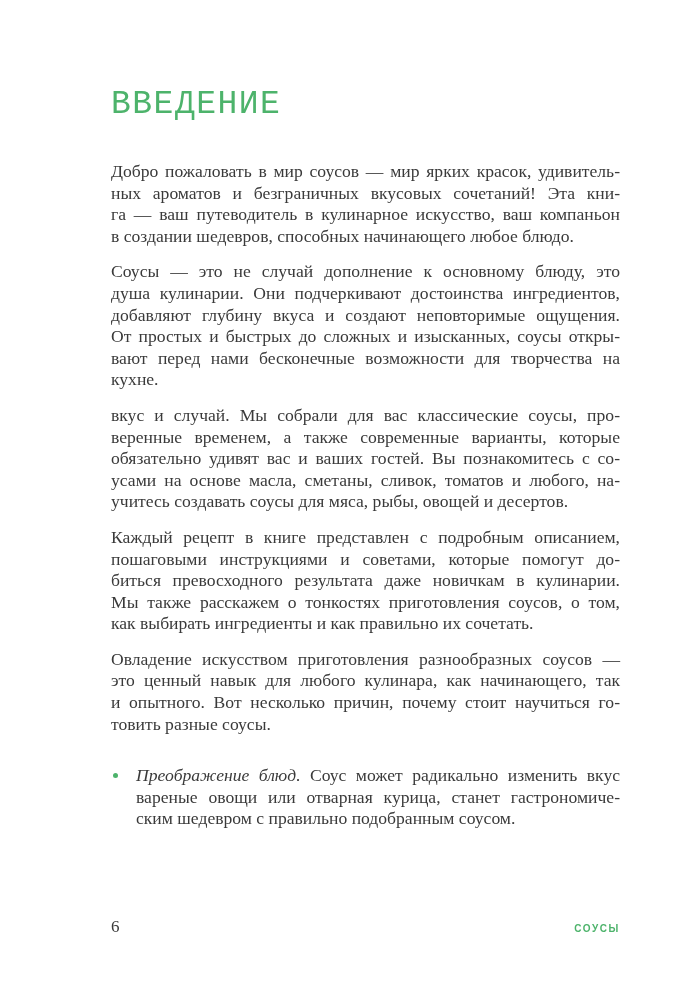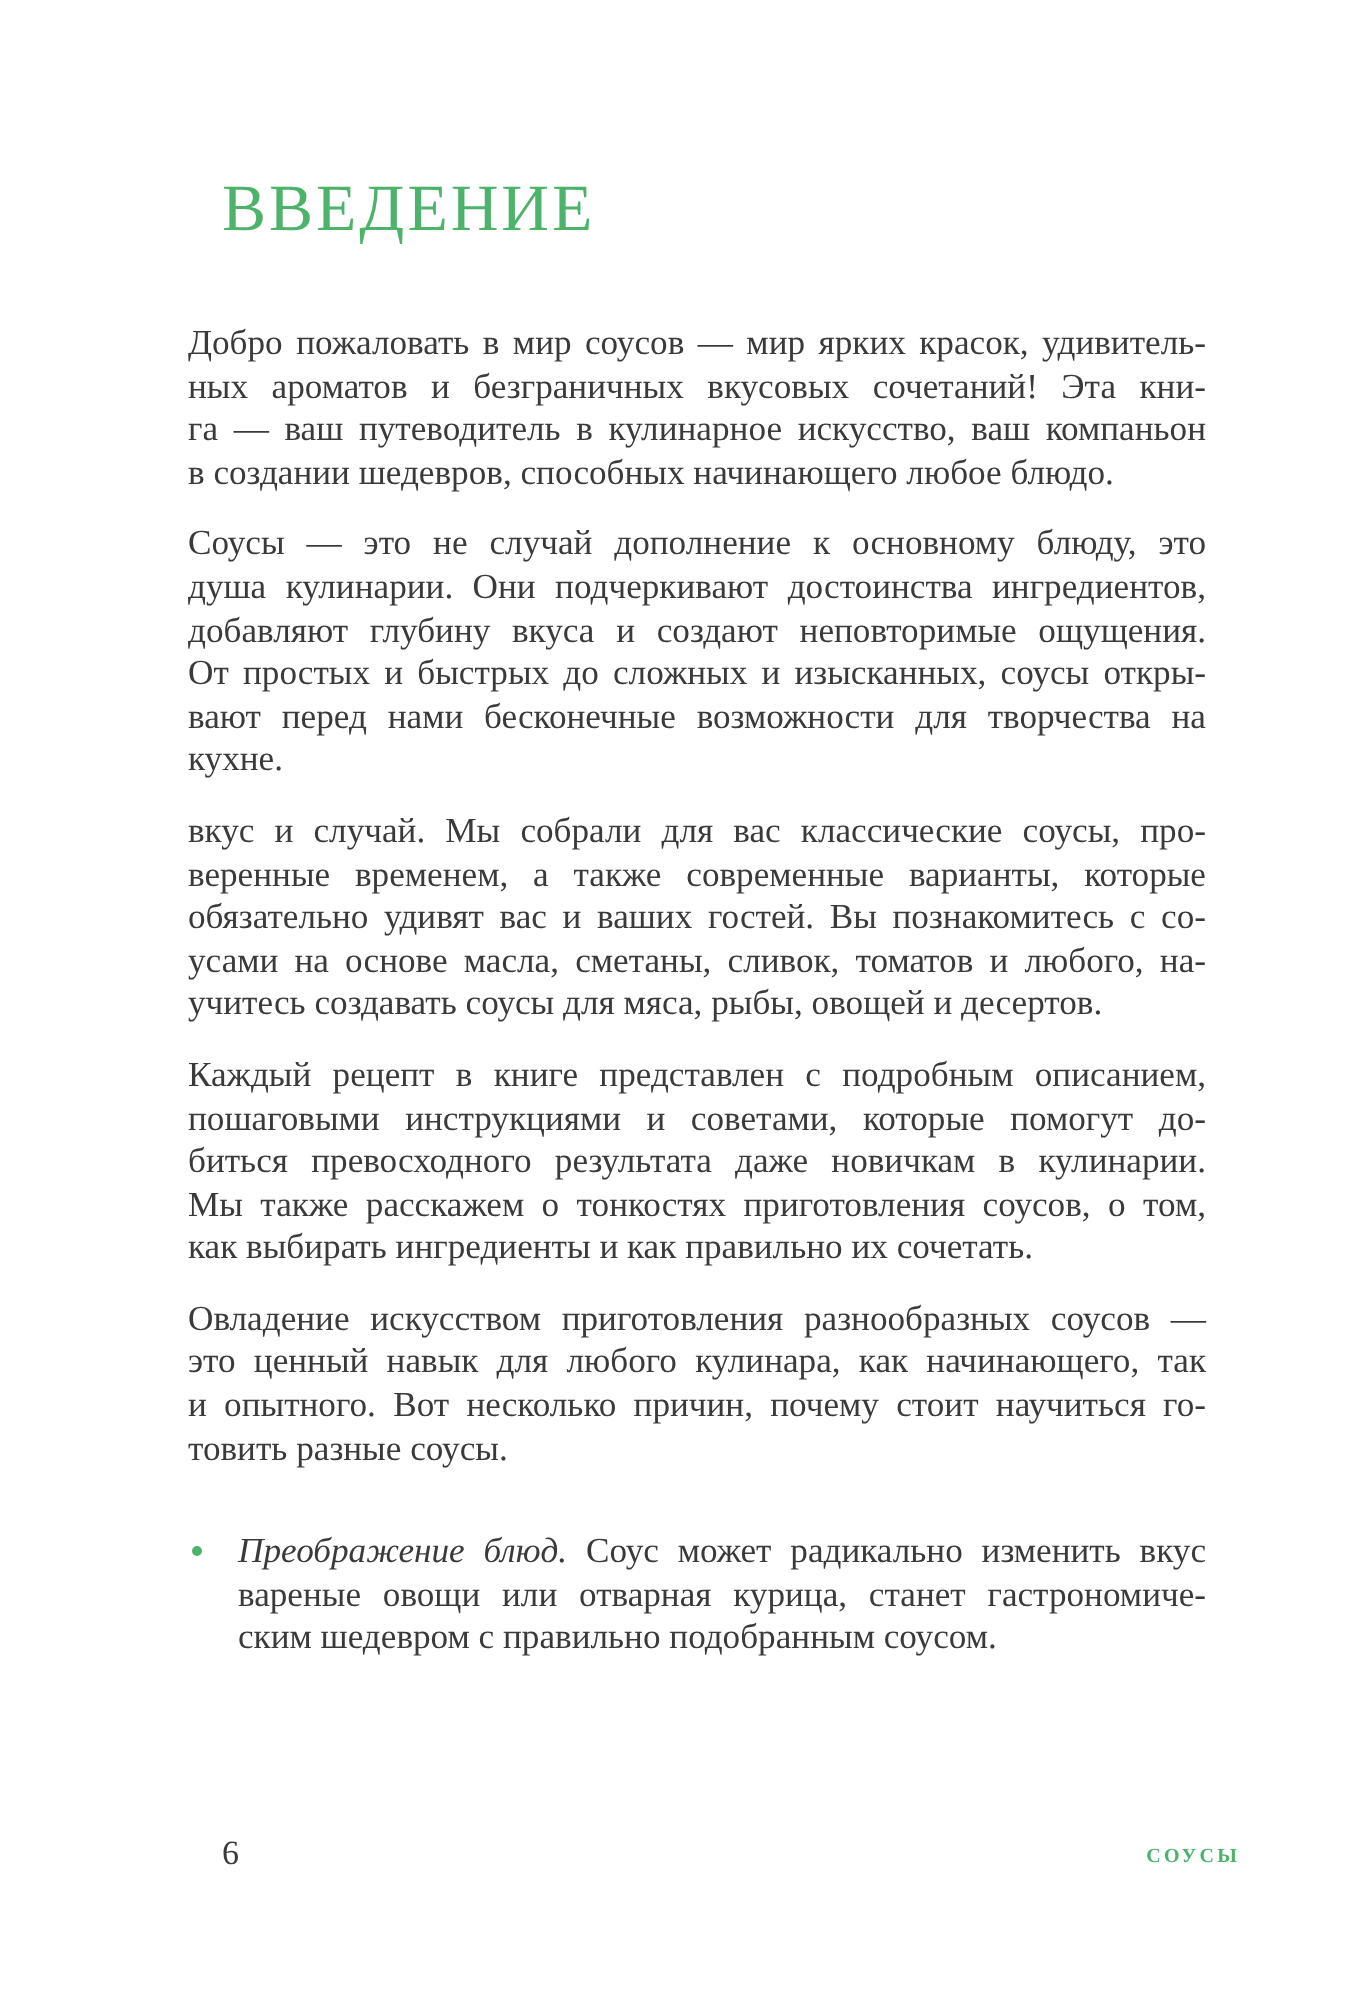--- a/index.html
+++ b/index.html
@@ -19,30 +19,30 @@
       position: absolute;
       left: 0; top: 0;
       width: 681px;
       height: 1000px;
     }
     .heading {
       position: absolute;
       left: 111px;
       top: 83px;
       margin: 0;
-      font-family: Liberation Serif, serif;
+      font-family: Liberation Mono, monospace;
       font-weight: normal;
       font-size: 33px;
       letter-spacing: 1.5px;
       color: #4db36b;
       line-height: 44px;
     }
     .body-text {
       position: absolute;
-      left: 94px;
+      left: 111px;
       top: 161px;
       width: 509px;
     }
     .para {
       margin: 0 0 14px 0;
     }
     .line {
       display: block;
       font-size: 17.6px;
       line-height: 21.6px;
@@ -80,21 +80,21 @@
       position: absolute;
       left: 111px;
       top: 917px;
       font-size: 17px;
       color: #3a3a3a;
     }
     .footer-title {
       position: absolute;
       right: 61px;
       top: 923px;
-      font-family: Liberation Serif, serif;
+      font-family: Liberation Sans, sans-serif;
       font-weight: bold;
       font-size: 10px;
       letter-spacing: 1.6px;
       color: #4db36b;
     }
   </style>
 </head>
 <body>
 
 <div class="page">

